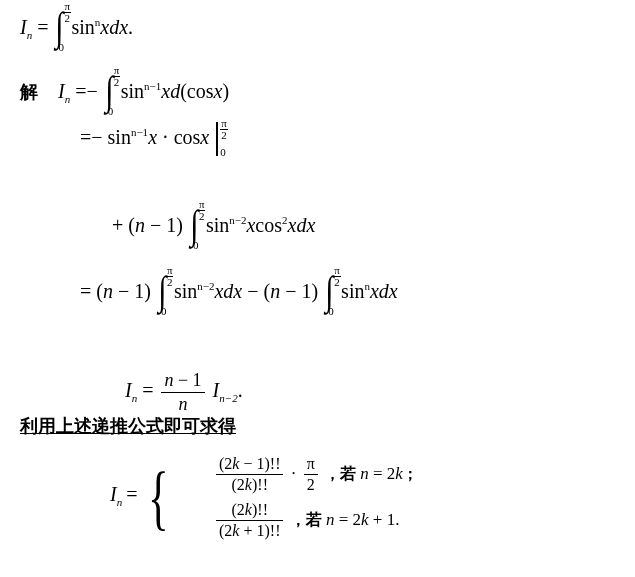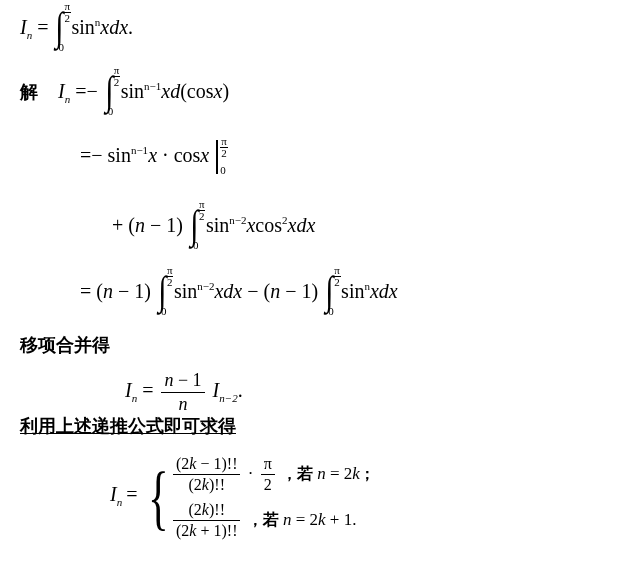--- a/index.html
+++ b/index.html
@@ -154,20 +154,21 @@
     display: inline-block;
     margin-right: -6px;
   }
   .caserows {
     display: inline-block;
   }
   .caserow {
     display: block;
     white-space: nowrap;
     padding: 3px 0;
+    margin-left: 43px;
   }
   .fs20 { font-size: 20px; }
   .fs18 { font-size: 18px; }
   .fs17 { font-size: 17px; }
   .fs16 { font-size: 16px; }
   .fs11 { font-size: 11px; }
 </style>
 </head>
 <body>
 
@@ -201,21 +202,21 @@
             <span class="num">π</span>
             <span class="den">2</span>
           </span>
         </span>
         <span class="intlim-bot">0</span>
       </span>
       <span class="upright">sin</span><span class="supn">n−1</span><span class="math">x</span><span class="math">d</span><span class="upright">(</span><span class="upright">cos</span><span class="math">x</span><span class="upright">)</span>
     </span>
   </div>
 
-  <div class="line fs20" style="left:80px; top:140px;">
+  <div class="line fs20" style="left:80px; top:122px;">
     <span class="upright">=</span><span class="upright">−</span>
     <span class="upright">sin</span><span class="supn">n−1</span><span class="math">x</span>
     <span class="upright">·</span>
     <span class="upright">cos</span><span class="math">x</span>
     <span class="evalbar">
       <span class="vrule"></span>
       <span class="etop">
         <span class="frac fs11">
           <span class="num">π</span>
           <span class="den">2</span>
@@ -269,21 +270,20 @@
         <span class="frac fs11">
           <span class="num">π</span>
           <span class="den">2</span>
         </span>
       </span>
       <span class="intlim-bot">0</span>
     </span>
     <span class="upright">sin</span><span class="supn">n</span><span class="math">x</span><span class="math">d</span><span class="math">x</span>
   </div>
 
-  <div class="line cjk fs18" style="left:20px; top:333px;">移项合并得</div>
 
   <div class="line fs20" style="left:125px; top:370px;">
     <span class="math">I</span><span class="sub">n</span>
     <span class="upright">=</span>
     <span class="bigfrac fs18">
       <span class="num">
         <span class="math">n</span>
         <span class="upright">−</span>
         <span class="upright">1</span>
       </span>

